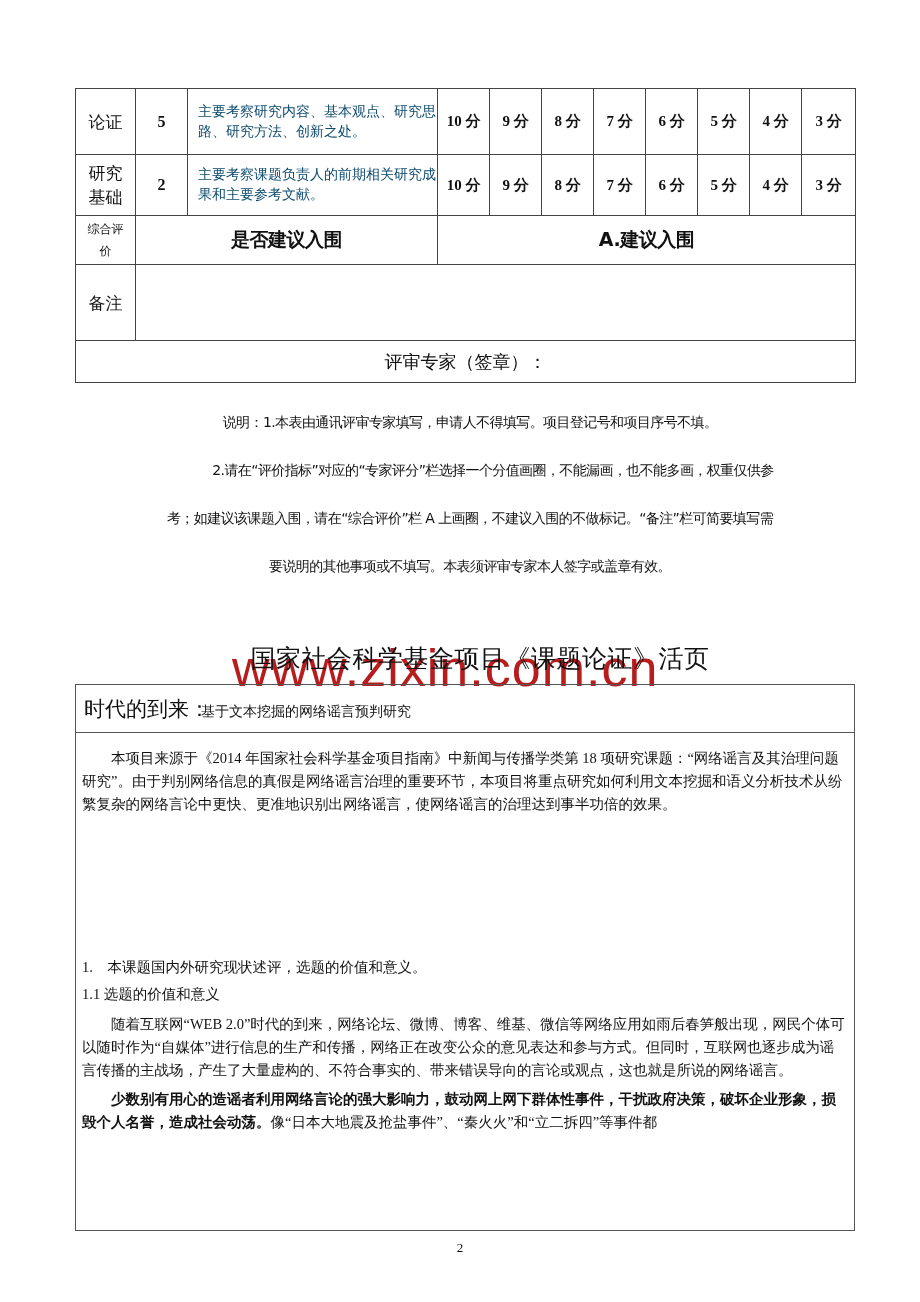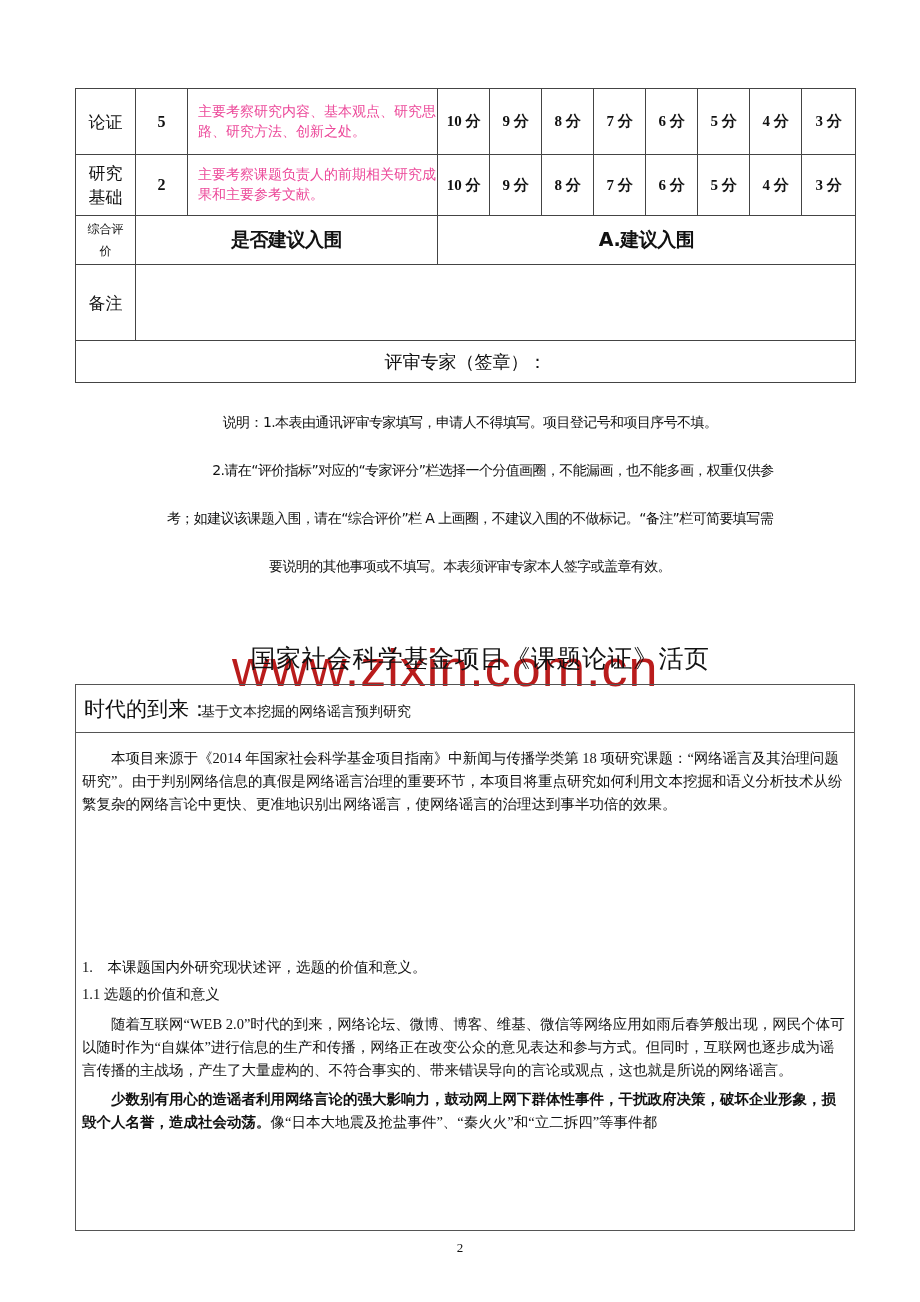--- a/index.html
+++ b/index.html
@@ -1,21 +1,21 @@
 <!DOCTYPE html>
 <html><head>
 <meta charset="utf-8">
 <style>
   html, body { margin: 0; padding: 0; background: #ffffff; }
   body { width: 920px; height: 1302px; position: relative; overflow: hidden; font-family: "Liberation Serif", "DejaVu Serif", serif; color: #111; }
   table.eval { position: absolute; left: 75px; top: 88px; width: 780px; border-collapse: collapse; table-layout: fixed; }
   table.eval td { border: 1.5px solid #444; padding: 0; vertical-align: middle; }
   .lbl { font-family: "DejaVu Sans", sans-serif; font-size: 17px; text-align: center; line-height: 24px; }
   .wt { font-weight: bold; font-size: 16px; text-align: center; }
-  .desc { font-size: 14px; line-height: 20px; padding-left: 10px !important; color: #ec4899; }
+  .desc { font-size: 14px; line-height: 20px; padding-left: 10px !important; color: #0c4a6e; }
   .score { font-weight: bold; font-size: 15px; text-align: center; white-space: nowrap; }
   .big { font-family: "DejaVu Sans", sans-serif; font-weight: bold; font-size: 19px; text-align: center; letter-spacing: -0.5px; }
   .sign { font-family: "DejaVu Sans", sans-serif; font-size: 18px; text-align: center; }
   .notes { position: absolute; left: 90px; top: 410px; width: 760px; font-family: "DejaVu Sans", sans-serif; font-size: 14px; color: #111; letter-spacing: -0.6px; }
   .notes p { margin: 0; height: 48px; line-height: 24px; text-align: center; }
   .watermark { position: absolute; left: 232px; top: 598px; font-family: "Liberation Sans", sans-serif; font-size: 52px; color: #b91c1c; letter-spacing: 1px; margin-top: 40px; }
   .title { position: absolute; left: 0; width: 976px; top: 642px; text-align: center; font-family: "DejaVu Sans", sans-serif; font-size: 25px; color: #111; letter-spacing: 0.5px; }
   .box { position: absolute; left: 75px; top: 684px; width: 778px; height: 545px; border: 1.5px solid #555; }
   .topic { position: absolute; left: 0; top: 0; width: 100%; height: 47px; border-bottom: 1.5px solid #555; }
   .topic-label { position: absolute; left: 8px; top: 10px; font-family: "DejaVu Sans", sans-serif; font-size: 21px; }

